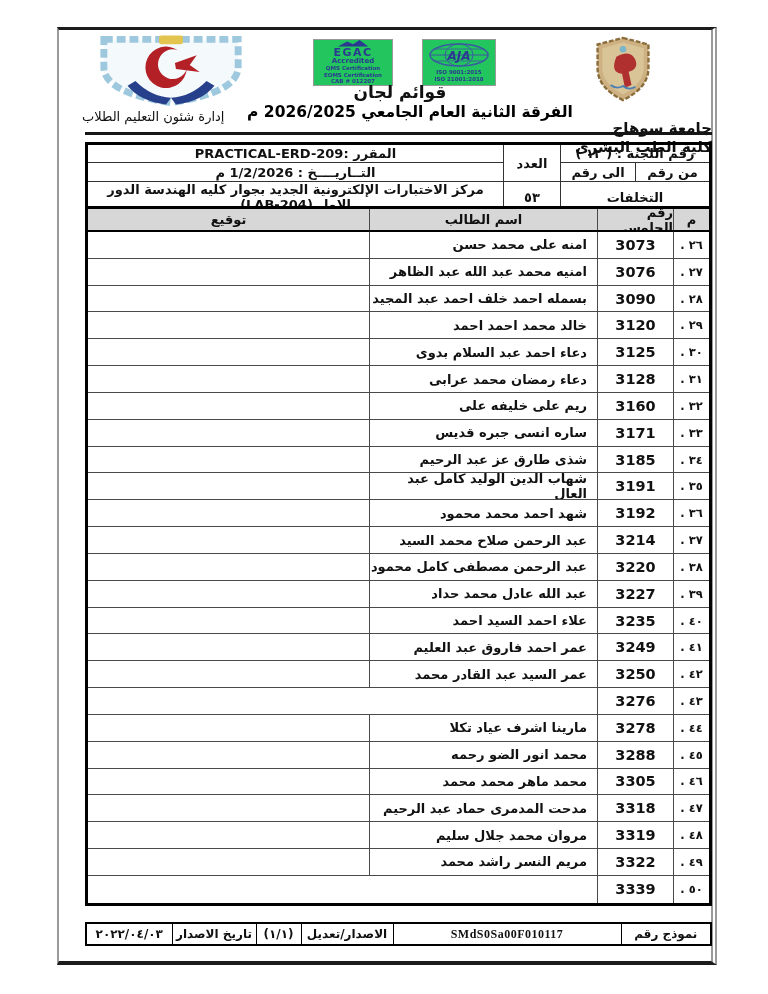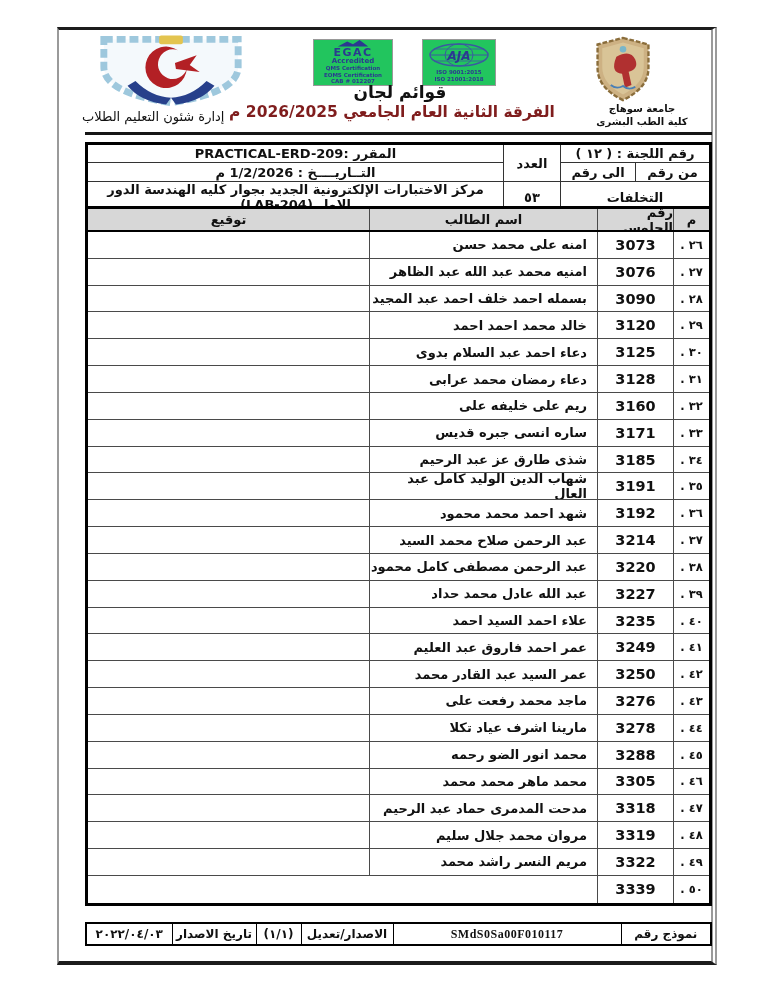--- a/index.html
+++ b/index.html
@@ -9,26 +9,26 @@
   .abs { position:absolute; }
 
   
   .frame { left:57px; top:27px; width:660px; height:938px;
     border-top:3px solid #1c1c1c; border-bottom:4px solid #1c1c1c;
     border-left:2px solid #9a9a9a; border-right:6px double #9a9a9a; background:#fff; }
 
   
   .title1 { left:250px; top:82px; width:300px; text-align:center; direction:rtl;
     font-size:17px; font-weight:bold; color:#111; }
-  .title2 { left:162px; top:103px; width:460px; text-align:center; direction:rtl;
-    font-size:15.5px; font-weight:bold; color:#7f1d1d; }
+  .title2 { left:180px; top:103px; width:460px; text-align:center; direction:rtl;
+    font-size:15.5px; font-weight:bold; color:#000000; }
   .med-caption { left:82px; top:109px; width:170px; text-align:left; direction:rtl;
     font-size:13px; font-weight:normal; color:#111; }
-  .univ-caption { left:572px; top:103px; width:140px; text-align:center; direction:rtl;
-    font-size:10px; font-weight:bold; line-height:1.25; color:#111; }
+  .univ-caption { left:572px; top:119px; width:140px; text-align:right; direction:rtl;
+    font-size:15px; font-weight:bold; line-height:1.25; color:#111; }
   .sep { left:85px; top:132px; width:627px; height:3px; background:#161616; }
 
   
   .med-logo { left:92px; top:35px; width:158px; height:72px; }
   .univ-logo { left:590px; top:35px; width:66px; height:68px; }
   .stamp { border:1px solid #999; background:#22c55e; color:#2b3990; text-align:center;
     display:flex; flex-direction:column; align-items:center; justify-content:center; }
   .egac { left:313px; top:39px; width:80px; height:47px; }
   .aja  { left:422px; top:39px; width:74px; height:47px; }
   .egac .big { font-size:11px; font-weight:bold; letter-spacing:1.5px; line-height:1; }
@@ -257,21 +257,20 @@
         </div>
         <div class="grid-row">
           <div class="td serial-cell">٤٢ .</div>
           <div class="td seat-cell">3250</div>
           <div class="td name-cell">عمر السيد عبد القادر محمد</div>
           <div class="td sig-cell"></div>
         </div>
         <div class="grid-row">
           <div class="td serial-cell">٤٣ .</div>
           <div class="td seat-cell">3276</div>
-          <div class="td name-cell">ماجد محمد رفعت على</div>
           <div class="td sig-cell"></div>
         </div>
         <div class="grid-row">
           <div class="td serial-cell">٤٤ .</div>
           <div class="td seat-cell">3278</div>
           <div class="td name-cell">مارينا اشرف عياد تكلا</div>
           <div class="td sig-cell"></div>
         </div>
         <div class="grid-row">
           <div class="td serial-cell">٤٥ .</div>

